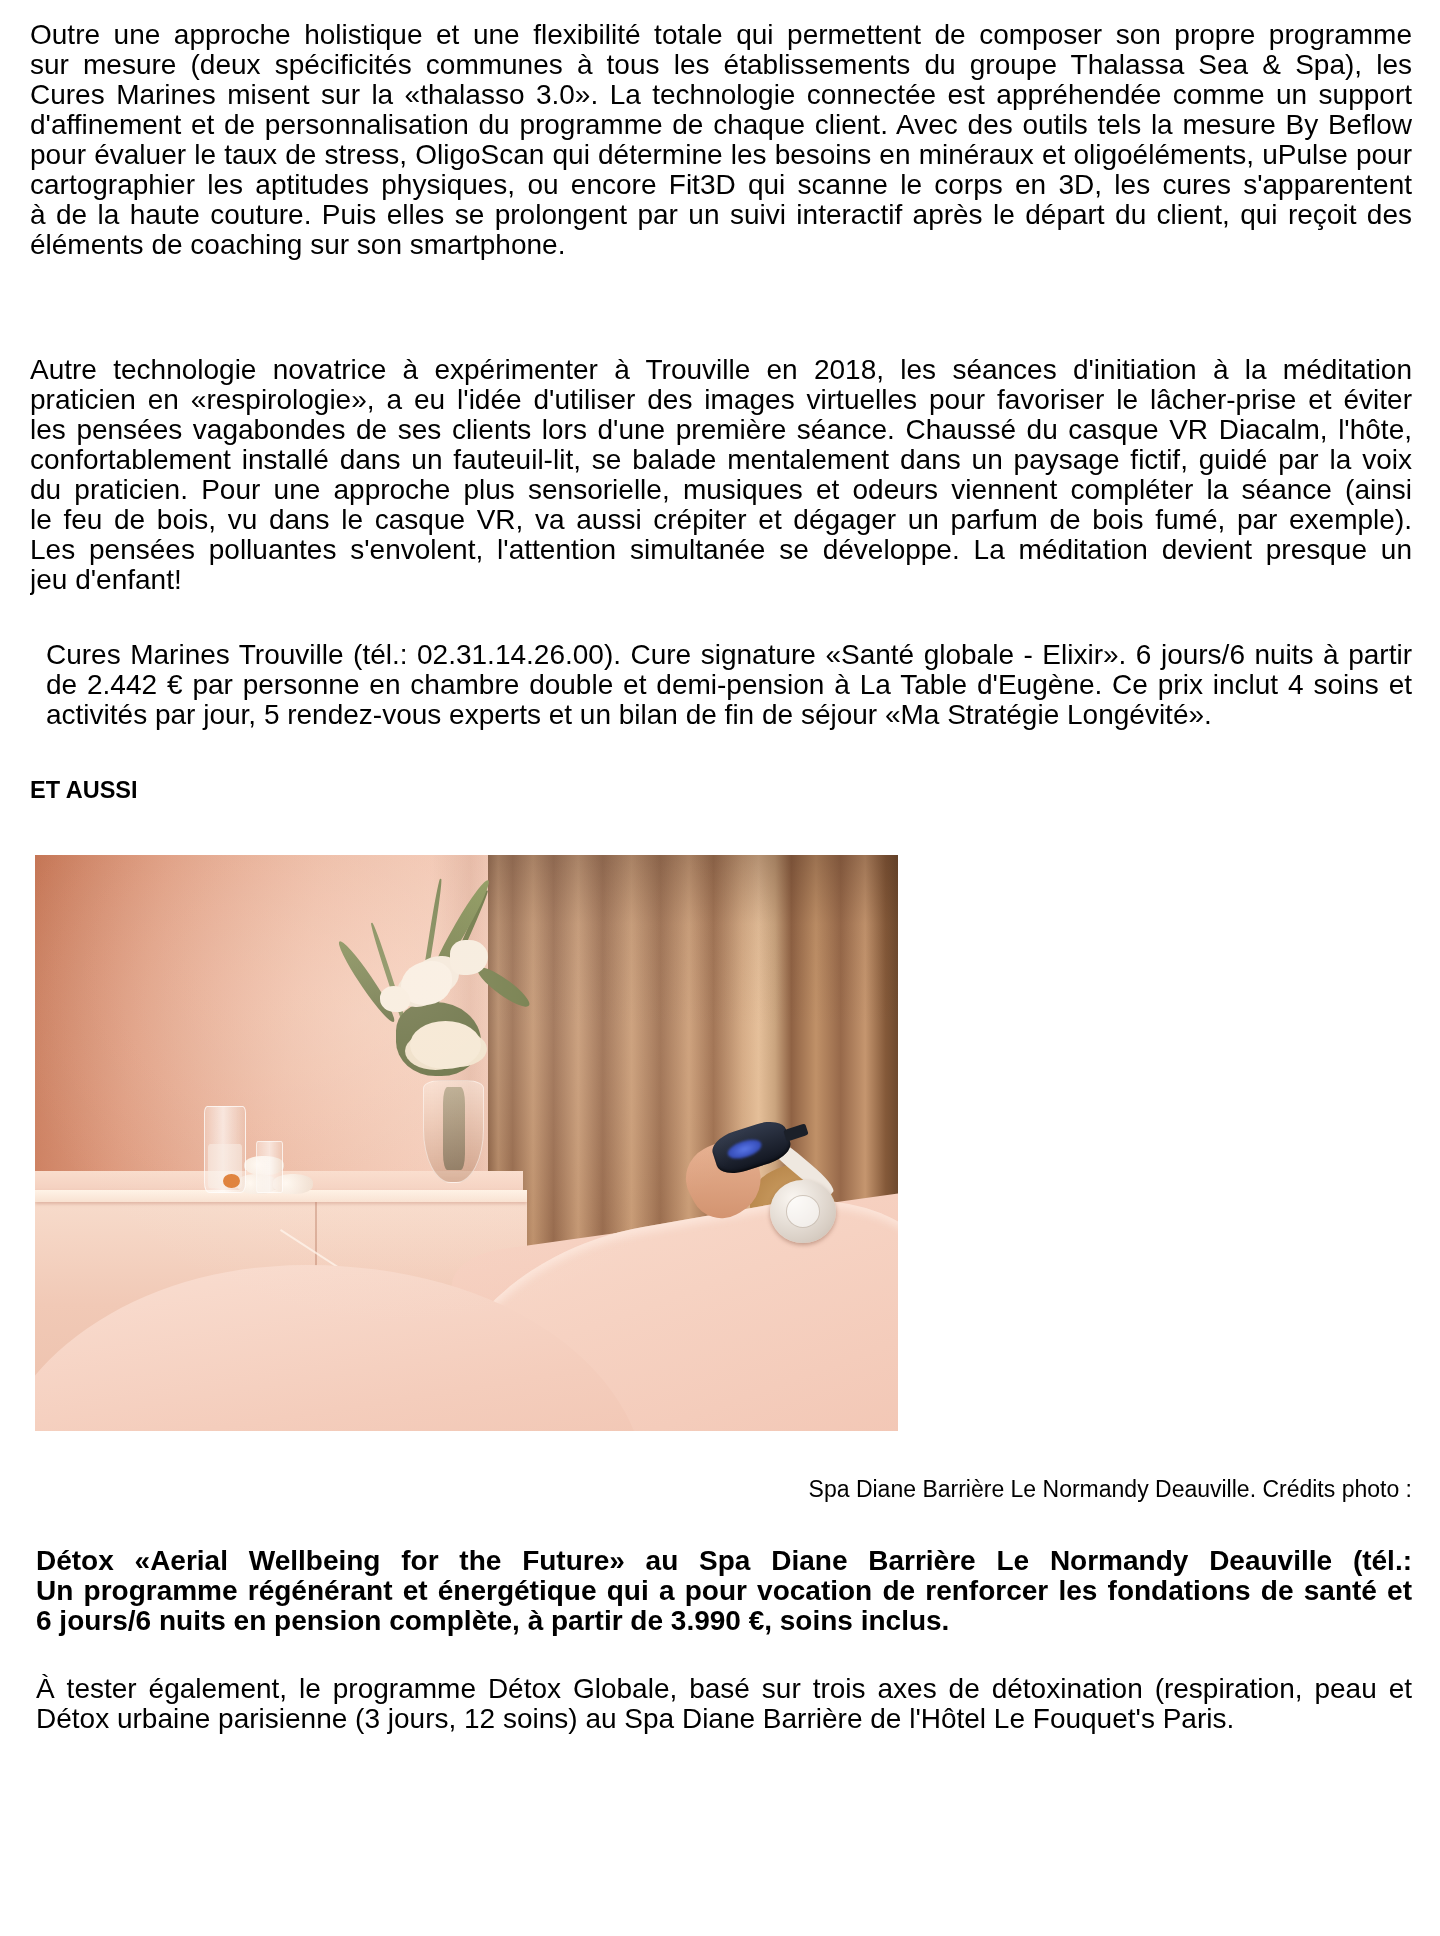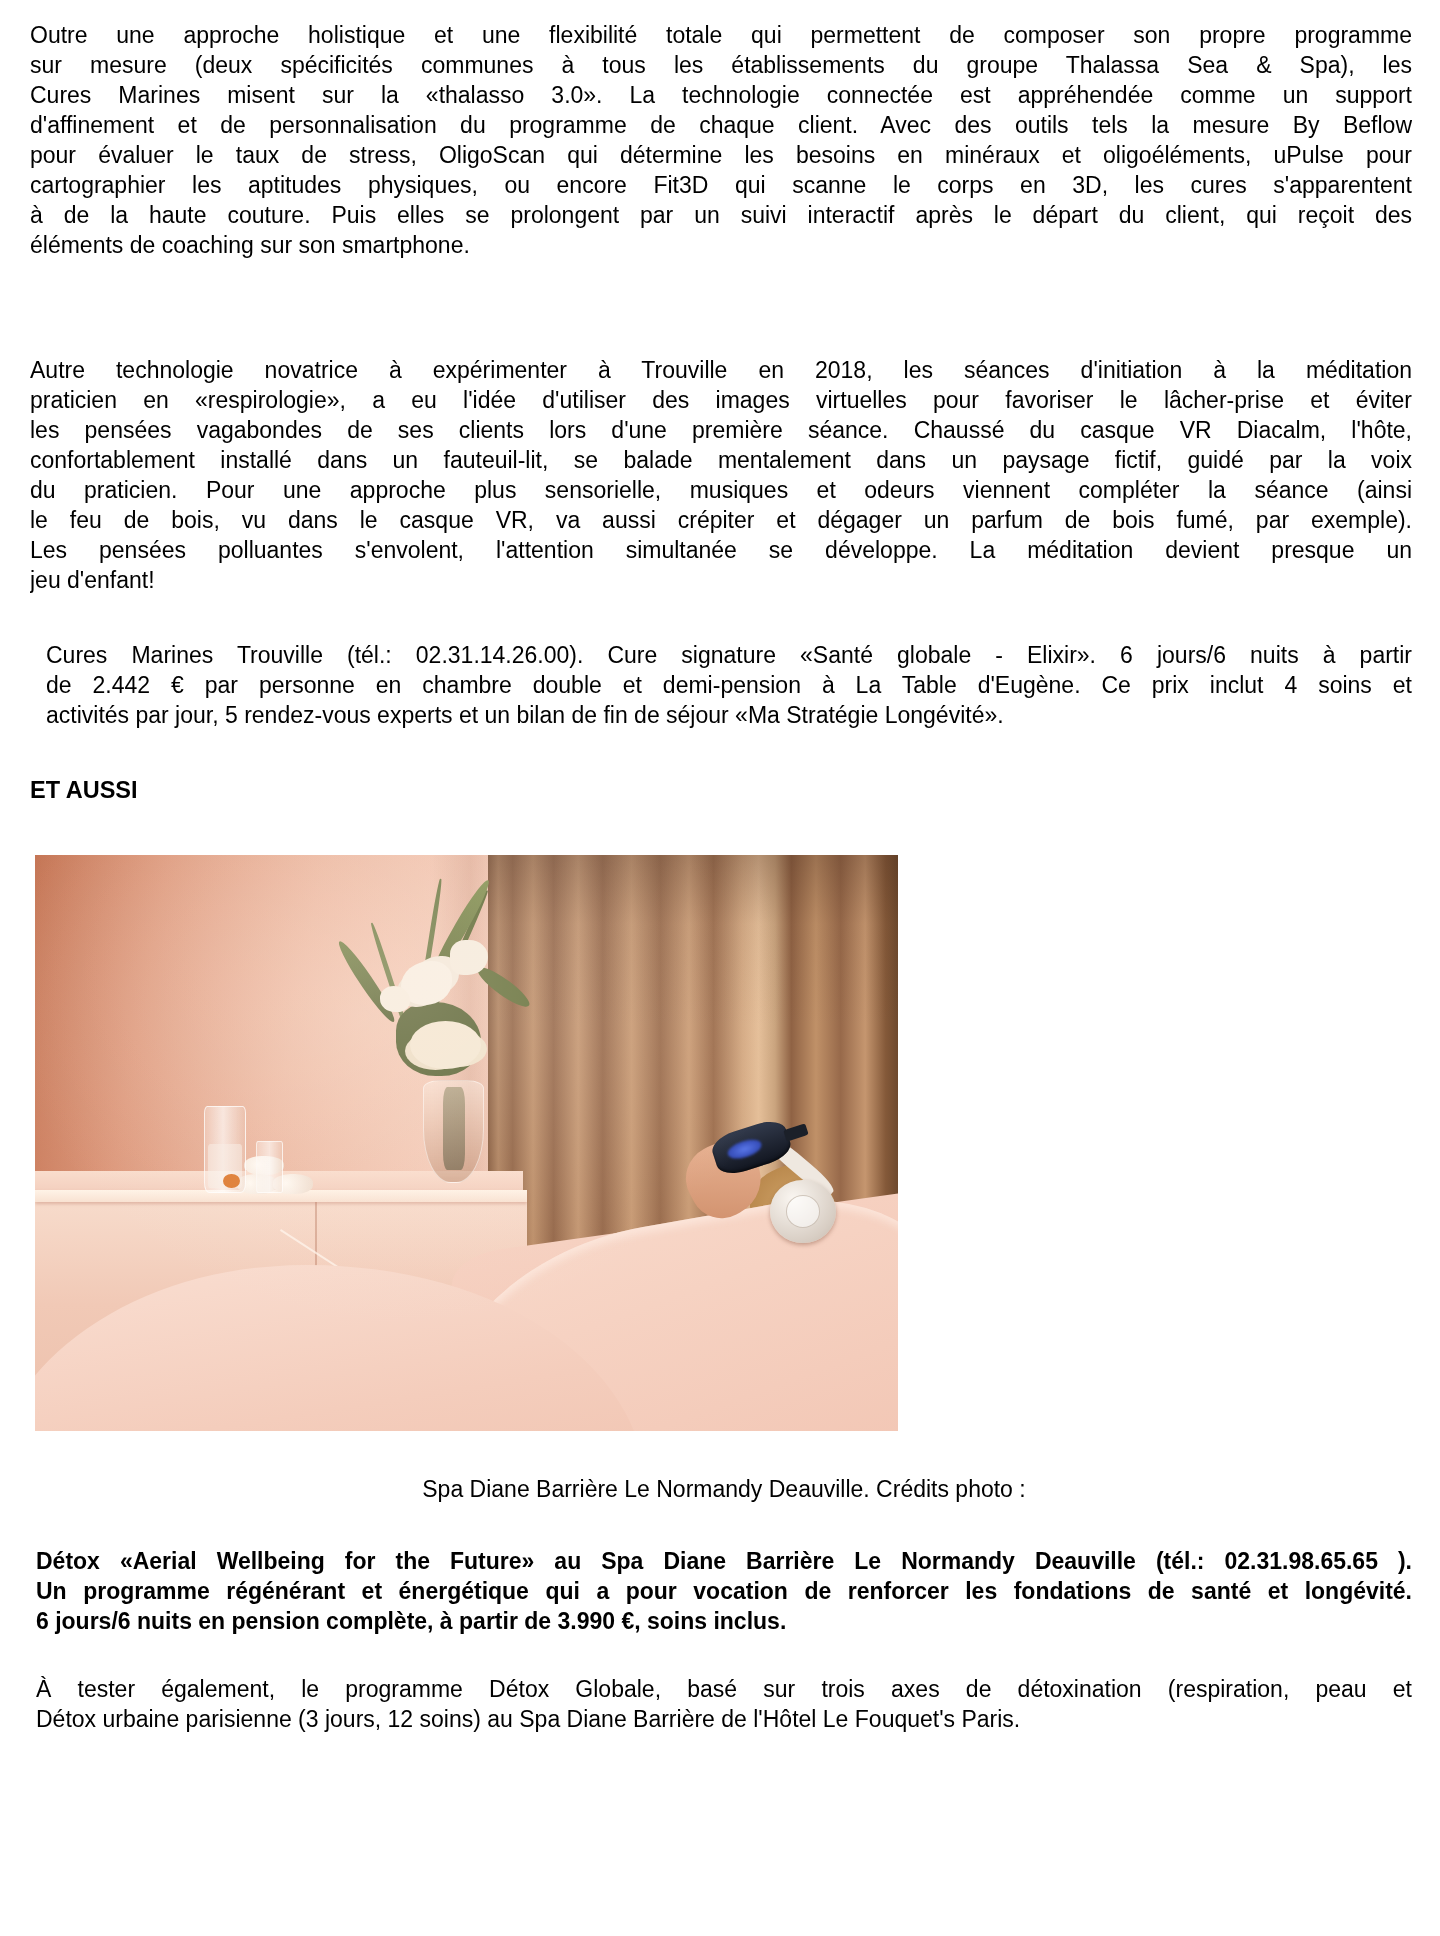--- a/index.html
+++ b/index.html
@@ -2,29 +2,29 @@
 <html><head>
 <meta charset="utf-8">
 <style>
   html,body{margin:0;padding:0;}
   body{
     width:1440px;height:1936px;background:#ffffff;color:#000;
     font-family:"Liberation Sans", sans-serif;
     -webkit-font-smoothing:antialiased;
   }
   .content{position:relative;padding:20px 0 0 30px;width:1382px;}
-  .para{font-size:23px;line-height:30px;}
+  .para{font-size:28px;line-height:30px;}
   .tl{height:30px;overflow:hidden;text-align:justify;}
   .jl{text-align-last:justify;}
   .ll{text-align-last:left;}
   #p1{margin:0 0 95px 0;}
   #p2{margin:5px 0 45px 0;}
   #p3{margin:0 0 45px 16px;}
   .heading{font-size:23.5px;line-height:30px;font-weight:bold;margin:0 0 50px 0;}
-  .caption{font-size:23px;line-height:30px;margin:0 0 42px 6px;width:1376px;text-align:center;}
+  .caption{font-size:23px;line-height:30px;margin:0 0 42px 6px;width:1376px;text-align:right;}
   #p4{margin:0 0 38px 6px;width:1376px;font-weight:bold;}
   #p5{margin:0 0 0 6px;width:1376px;}
 
   
   figure.photo{
     position:relative;width:863px;height:576px;margin:0 0 43px 5px;
     overflow:hidden;background:#e7ac93;
   }
   figure.photo *{position:absolute;}
   .wall{inset:0;

